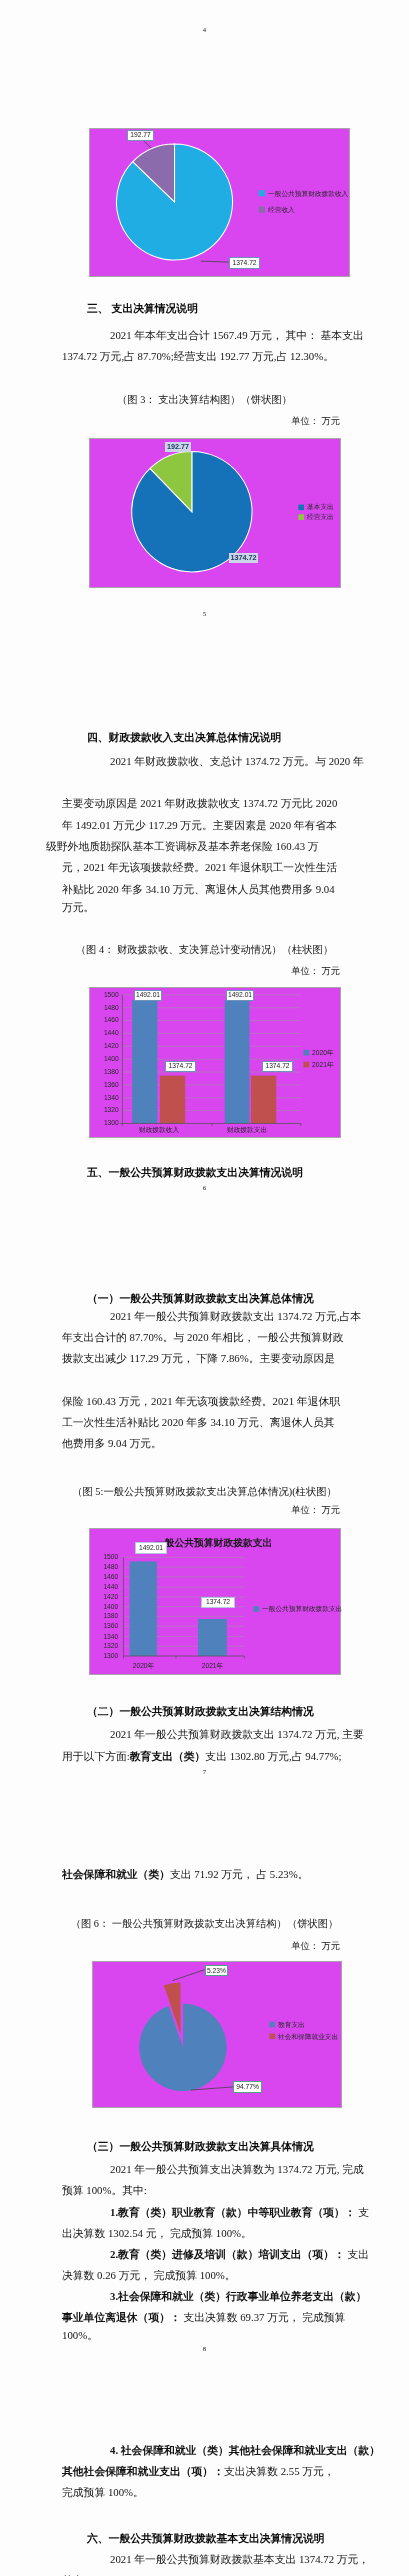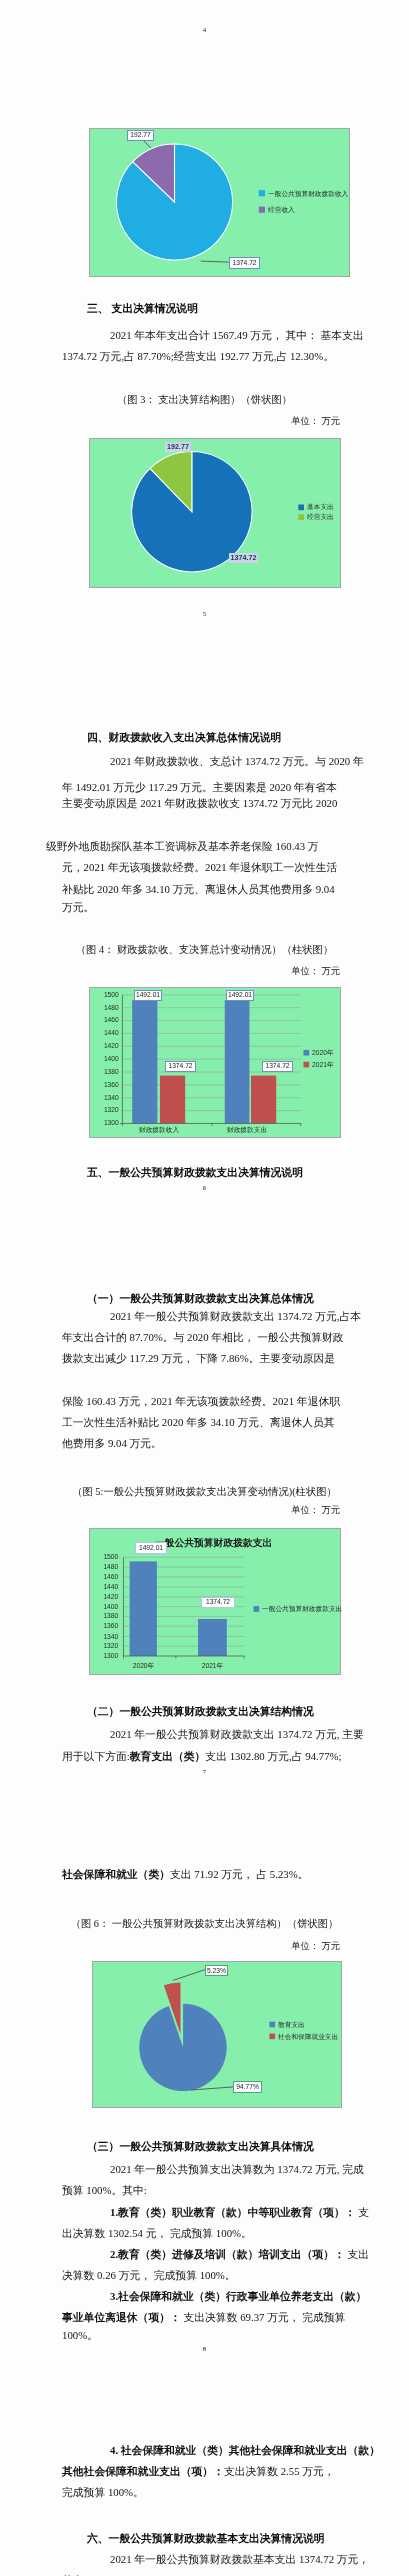--- a/index.html
+++ b/index.html
@@ -5,21 +5,21 @@
   html,body{margin:0;padding:0;background:#e8e8e8;}
   #doc{position:relative;width:409px;height:2968px;margin:0 auto;background:#fdfdfd;
        box-shadow:0 0 0 0.5px #c9c9c9;font-family:"Liberation Serif",serif;color:#141414;overflow:hidden;}
   .line{position:absolute;font-size:10.8px;line-height:15.5px;white-space:nowrap;color:#141414;font-family:Liberation Serif, serif;}
   .b{font-weight:bold;}
   .h{position:absolute;font-family:"Liberation Sans",sans-serif;font-weight:bold;font-size:10.8px;
      line-height:13.4px;white-space:nowrap;color:#0d0d0d;}
   .cap{position:absolute;left:62px;width:285px;text-align:center;font-size:10.3px;white-space:nowrap;}
   .unit{position:absolute;left:227px;width:113px;text-align:right;font-size:9.3px;white-space:nowrap;}
   .pnum{position:absolute;left:0;width:409px;text-align:center;font-size:6.7px;}
-  .cbox{position:absolute;background:#86efac;border:0.5px solid #a6a6a6;}
+  .cbox{position:absolute;background:#d946ef;border:0.5px solid #a6a6a6;}
   .lbl{position:absolute;background:#ffffff;border:0.5px solid #6f93b8;font-family:"Liberation Sans",sans-serif;
        font-size:6.7px;text-align:center;color:#222;overflow:hidden;}
   .lbl-lt{border-color:#b3c6dd;}
   .lbl-g{border-color:#4ea584;border-width:1px;}
   .lbl2{position:absolute;background:#ccd4e8;color:#17375e;font-weight:bold;
         font-family:"Liberation Sans",sans-serif;font-size:7.2px;text-align:center;overflow:hidden;}
   .tick{position:absolute;font-family:"Liberation Sans",sans-serif;font-size:6.7px;color:#2a2a2a;
         text-align:right;width:21.6px;}
   .xlab{position:absolute;font-family:"Liberation Sans",sans-serif;font-size:6.7px;color:#2a2a2a;
         text-align:center;white-space:nowrap;}
@@ -68,21 +68,21 @@
     <div class="lbl2" style="left:139px;top:114px;width:29px;height:10.3px;line-height:10.3px">1374.72</div>
     <div class="leg" style="left:217px;top:64px">基本支出</div>
     <div class="leg" style="left:217px;top:74px">经营支出</div>
   </div>
 
   <div class="pnum" style="top:610px">5</div>
 
   <div class="h" style="left:87px;top:731px">四、财政拨款收入支出决算总体情况说明</div>
   <div class="line" style="left:110px;top:754px">2021 年财政拨款收、支总计 1374.72 万元。与 2020 年</div>
   <div class="line" style="left:62px;top:796px">主要变动原因是 2021 年财政拨款收支 1374.72 万元比 2020</div>
-  <div class="line" style="left:62px;top:780px">年 1492.01 万元少 117.29 万元。主要因素是 2020 年有省本</div>
+  <div class="line" style="left:62px;top:818px">年 1492.01 万元少 117.29 万元。主要因素是 2020 年有省本</div>
   <div class="line" style="left:46px;top:839px">级野外地质勘探队基本工资调标及基本养老保险 160.43 万</div>
   <div class="line" style="left:62px;top:860px">元，2021 年无该项拨款经费。2021 年退休职工一次性生活</div>
   <div class="line" style="left:62px;top:882px">补贴比 2020 年多 34.10 万元、离退休人员其他费用多 9.04</div>
   <div class="line" style="left:62px;top:900px">万元。</div>
 
   <div class="cap" style="top:943px">（图 4： 财政拨款收、支决算总计变动情况）（柱状图）</div>
   <div class="unit" style="top:965px">单位： 万元</div>
 
   <div class="cbox" style="left:89px;top:987px;width:250px;height:149px">
     <svg width="250" height="149" viewBox="0 0 486 289">
@@ -138,21 +138,21 @@
   <div class="pnum" style="top:1184px">6</div>
 
   <div class="h" style="left:87px;top:1292px">（一）一般公共预算财政拨款支出决算总体情况</div>
   <div class="line" style="left:110px;top:1309px">2021 年一般公共预算财政拨款支出 1374.72 万元,占本</div>
   <div class="line" style="left:62px;top:1330px">年支出合计的 87.70%。与 2020 年相比， 一般公共预算财政</div>
   <div class="line" style="left:62px;top:1351px">拨款支出减少 117.29 万元， 下降 7.86%。主要变动原因是</div>
   <div class="line" style="left:62px;top:1394px">保险 160.43 万元，2021 年无该项拨款经费。2021 年退休职</div>
   <div class="line" style="left:62px;top:1415px">工一次性生活补贴比 2020 年多 34.10 万元、离退休人员其</div>
   <div class="line" style="left:62px;top:1436px">他费用多 9.04 万元。</div>
 
-  <div class="cap" style="top:1485px">（图 5:一般公共预算财政拨款支出决算变动情况)(柱状图）</div>
+  <div class="cap" style="top:1485px">（图 5:一般公共预算财政拨款支出决算总体情况)(柱状图）</div>
   <div class="unit" style="top:1504px">单位： 万元</div>
 
   <div class="cbox" style="left:89px;top:1528px;width:250px;height:145px">
     <svg width="250" height="145" viewBox="0 0 486 282">
       <g stroke="#999999" stroke-width="1">
         <line x1="65" y1="55" x2="300" y2="55"></line>
           <line x1="65" y1="74" x2="300" y2="74"></line>
         <line x1="65" y1="93" x2="300" y2="93"></line>
           <line x1="65" y1="113" x2="300" y2="113"></line>
         <line x1="65" y1="132" x2="300" y2="132"></line>

